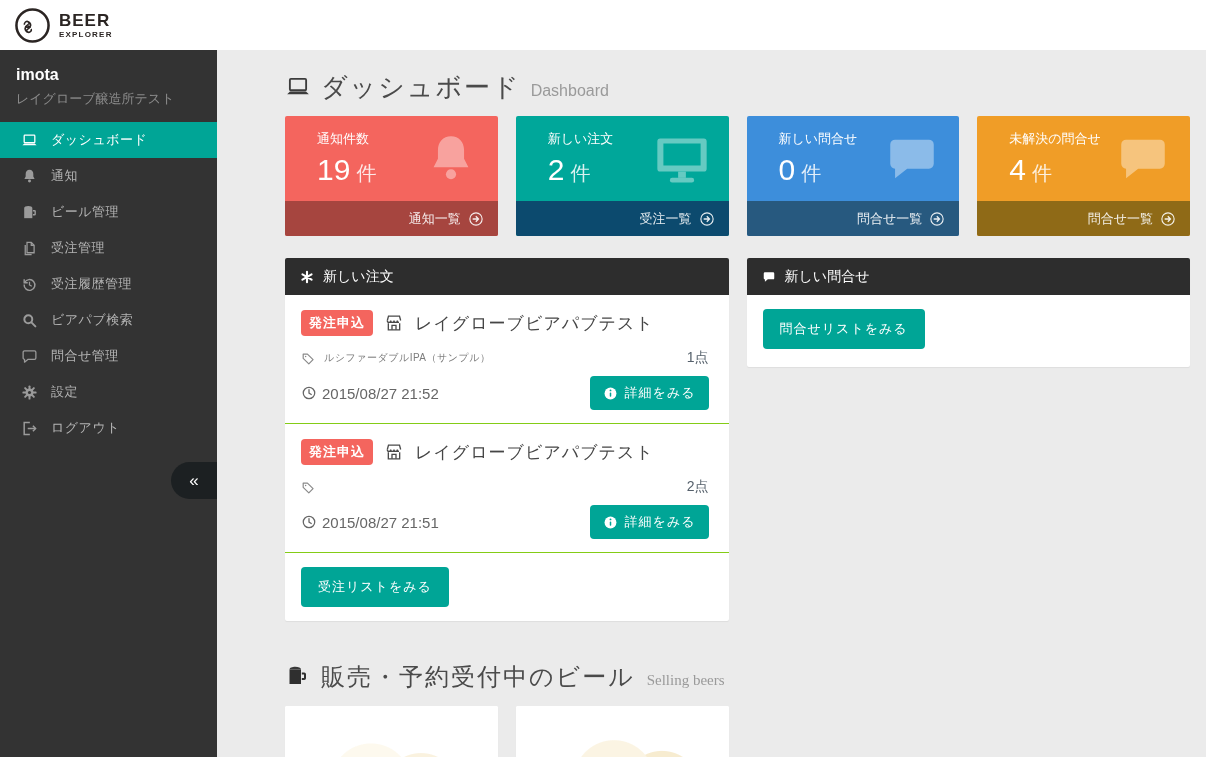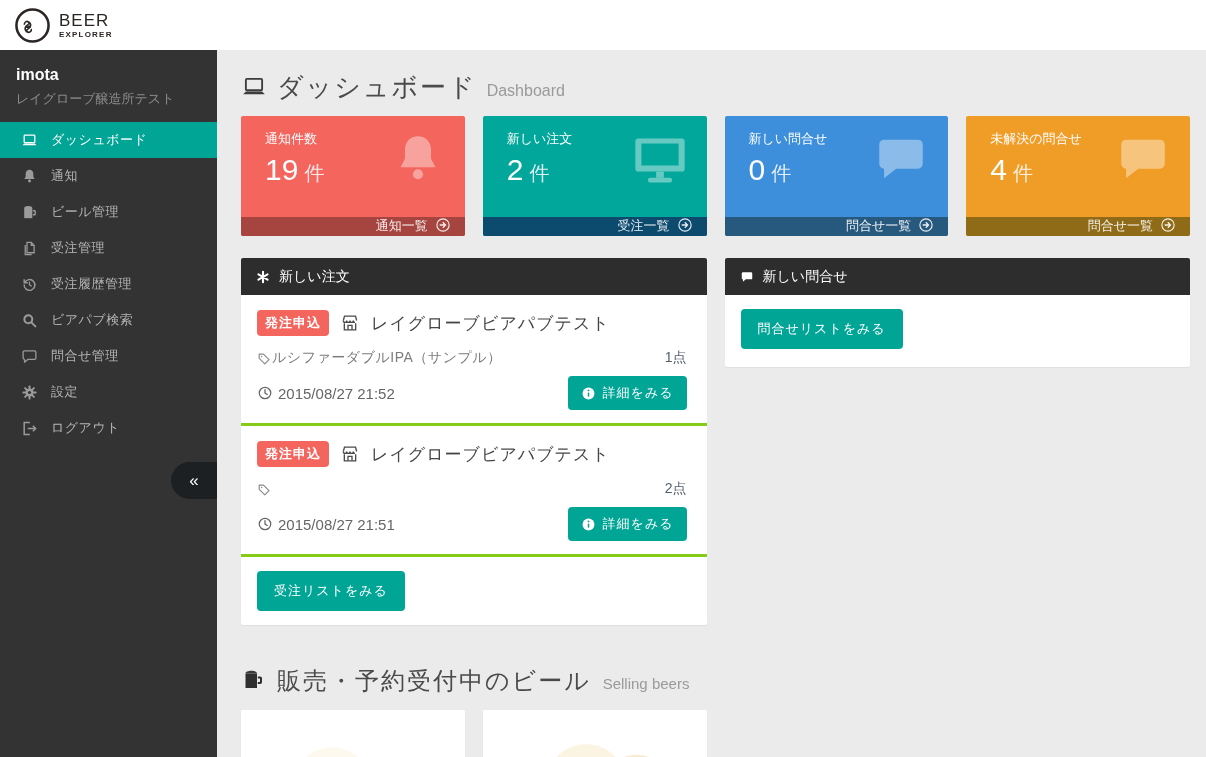--- a/index.html
+++ b/index.html
@@ -4,24 +4,24 @@
 <style>
   * { margin:0; padding:0; box-sizing:border-box; }
   html,body { width:1206px; height:757px; overflow:hidden;
     font-family:"Liberation Sans","DejaVu Sans",sans-serif; background:#ebebeb; }
 
   
   .topbar { height:50px; background:#fff; display:flex; align-items:center; padding-left:14px; }
   .logo { display:flex; align-items:center; gap:8px; }
   .logo-mark { width:37px; height:37px; }
   .logo-text { line-height:1; color:#2b2523; }
-  .logo-text .t1 { font-size:17px; font-weight:normal; letter-spacing:1px; }
+  .logo-text .t1 { font-size:17px; font-weight:bold; letter-spacing:1px; }
   .logo-text .t2 { font-size:8px; font-weight:bold; letter-spacing:1.2px; margin-top:2px; }
 
-  .frame { display:flex; height:707px; }
+  .frame { display:flex; height:707px;gap:44px; }
 
   
   .sidebar { position:relative; width:217px; background:#333333; flex:none; }
   .side-user { padding:16px 16px 14px 16px; }
   .side-user .uname { color:#fff; font-size:16px; font-weight:bold; }
   .side-user .uorg { color:#8a8a8a; font-size:13px; margin-top:6px; }
   .nav-item { height:36px; display:flex; align-items:center; padding-left:21px; cursor:pointer; }
   .nav-item .nicon { width:17px; height:17px; color:#9b9b9b; flex:none; display:flex; }
   .nav-item .nicon svg { width:100%; height:100%; }
   .nav-item .nlabel { color:#b5b5b5; font-size:13px; margin-left:13px; letter-spacing:.5px; }
@@ -35,67 +35,67 @@
   .main { flex:1; padding:18px 16px 0 24px; }
   .page-title { display:flex; align-items:baseline; gap:10px; margin-top:2px; }
   .page-title .ticon { width:26px; height:26px; color:#3c3c3c; position:relative; top:4px; }
   .page-title .ticon svg { width:100%; height:100%; }
   .page-title h1 { font-size:26px; font-weight:400; color:#4a4a4a; letter-spacing:2px; }
   .page-title .sub { font-size:16px; color:#9a9a9a; }
 
   
   .grid4 { display:grid; grid-template-columns:repeat(4,1fr); gap:18px; margin-top:11px; }
   .stat-card { height:120px; border-radius:2px; overflow:hidden; color:#fff; display:flex; flex-direction:column; }
-  .stat-top { height:85px; position:relative; padding:14px 24px; }
+  .stat-top { height:85px; position:relative; padding:14px 32px; }
   .stat-label { font-size:13px; }
   .stat-value { margin-top:5px; font-size:30px; }
   .stat-unit { font-size:20px; opacity:.85; margin-left:6px; }
   .stat-icon { position:absolute; right:18px; top:14px; width:58px; height:58px; opacity:.4; color:#fff; }
   .stat-icon svg { width:100%; height:100%; }
-  .stat-footer { height:35px; display:flex; justify-content:flex-end;
-    gap:7px; padding-right:14px; font-size:13px; color:rgba(255,255,255,.9); cursor:pointer;margin-top:16px; }
+  .stat-footer { height:35px; display:flex; align-items:center; justify-content:flex-end;
+    gap:7px; padding-right:14px; font-size:13px; color:rgba(255,255,255,.9); cursor:pointer; }
   .stat-footer .aicon { width:16px; height:16px; display:flex; }
   .stat-footer .aicon svg { width:100%; height:100%; }
 
   
   .grid2 { display:grid; grid-template-columns:1fr 1fr; gap:18px; margin-top:22px; align-items:start; }
   .panel { background:#fff; border-radius:2px; box-shadow:0 1px 1px rgba(0,0,0,.06); }
   .panel-head { background:#2d2d2d; color:#fff; height:37px; display:flex; align-items:center;
     gap:9px; padding-left:15px; font-size:14px; border-radius:2px 2px 0 0; }
   .panel-head .picon { width:14px; height:14px; display:flex; }
   .panel-head .picon svg { width:100%; height:100%; }
 
-  .order-row { padding:15px 20px 13px 16px; border-bottom:3px solid #84cc16; }
+  .order-row { padding:15px 20px 13px 16px; border-bottom:1px solid #84cc16; }
   .o-line1 { display:flex; align-items:center; gap:11px; }
   .badge { background:var(--red); color:#fff; font-size:13px; font-weight:bold;
     padding:4px 8px; border-radius:4px; letter-spacing:1px; }
   .store-icon { width:20px; height:20px; color:#4a4a4a; display:flex; }
   .store-icon svg { width:100%; height:100%; }
   .pub-name { font-size:17px; color:#464646; letter-spacing:1px; }
   .o-line2 { display:flex; align-items:center; margin-top:13px; }
   .tag-icon { width:15px; height:15px; color:#8a8a8a; display:flex; }
   .tag-icon svg { width:100%; height:100%; }
-  .beer-name { font-size:14px; color:#7c7c7c; margin-left:0; letter-spacing:.5px; }
+  .beer-name { font-size:10px; color:#7c7c7c; margin-left:8px; letter-spacing:.5px; }
   .qty { margin-left:auto; font-size:14px; color:#55606b; }
   .o-line3 { display:flex; align-items:center; margin-top:9px; }
   .clock-icon { width:16px; height:16px; color:#666; display:flex; }
   .clock-icon svg { width:100%; height:100%; }
   .order-date { font-size:15px; color:#666; margin-left:5px; }
   .btn { display:inline-flex; align-items:center; gap:7px; background:var(--teal); color:#fff;
     border:none; border-radius:4px; font-size:13px; letter-spacing:1px; cursor:pointer;
     font-family:inherit; }
   .btn-detail { margin-left:auto; padding:8px 13px; }
   .btn-detail .iicon { width:15px; height:15px; display:flex; }
   .btn-detail .iicon svg { width:100%; height:100%; }
   .panel-foot { padding:14px 16px; }
   .btn-list { padding:11px 17px; }
   .inq-body { padding:14px 16px 18px 16px; }
 
   
-  .section-title { display:flex; align-items:baseline; gap:12px; margin-top:40px; }
+  .section-title { display:flex; align-items:baseline; gap:12px; margin-top:40px;font-family:Liberation Serif, serif; }
   .section-title .sicon { width:24px; height:24px; color:#2f2f2f; position:relative; top:3px; }
   .section-title .sicon svg { width:100%; height:100%; }
   .section-title h2 { font-size:24px; font-weight:400; color:#4a4a4a; letter-spacing:2px; }
   .section-title .sub { font-size:15px; color:#9a9a9a; }
   .beer-grid { margin-top:13px; }
   .beer-card { background:#fff; height:260px; border-radius:2px; overflow:hidden;
     position:relative; cursor:pointer; box-shadow:0 1px 1px rgba(0,0,0,.06); }
   .beer-photo { position:absolute; inset:0; background:#fff; }
   .foam { position:absolute; left:3%; right:3%; top:7%; height:42%; }
   .f1 { background:

